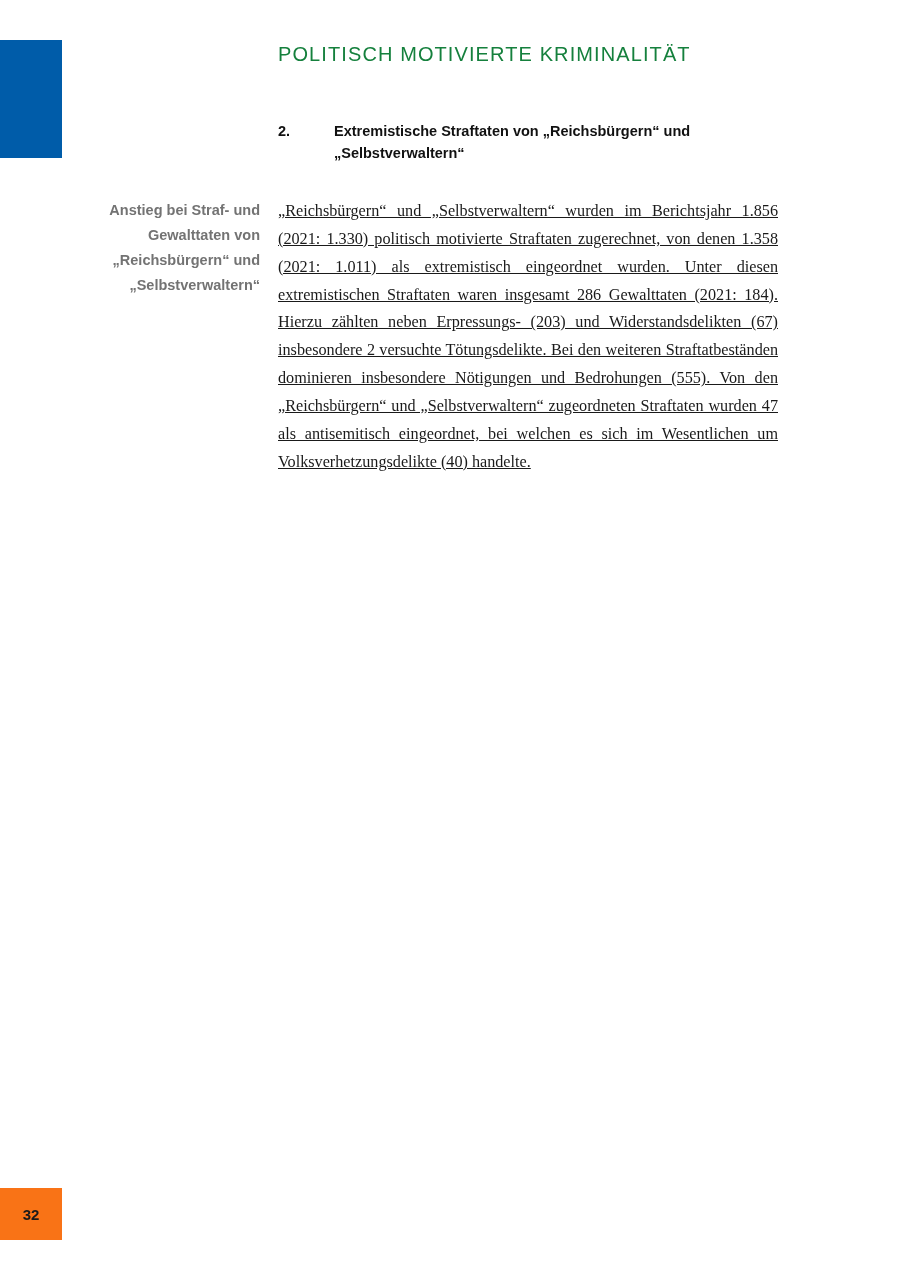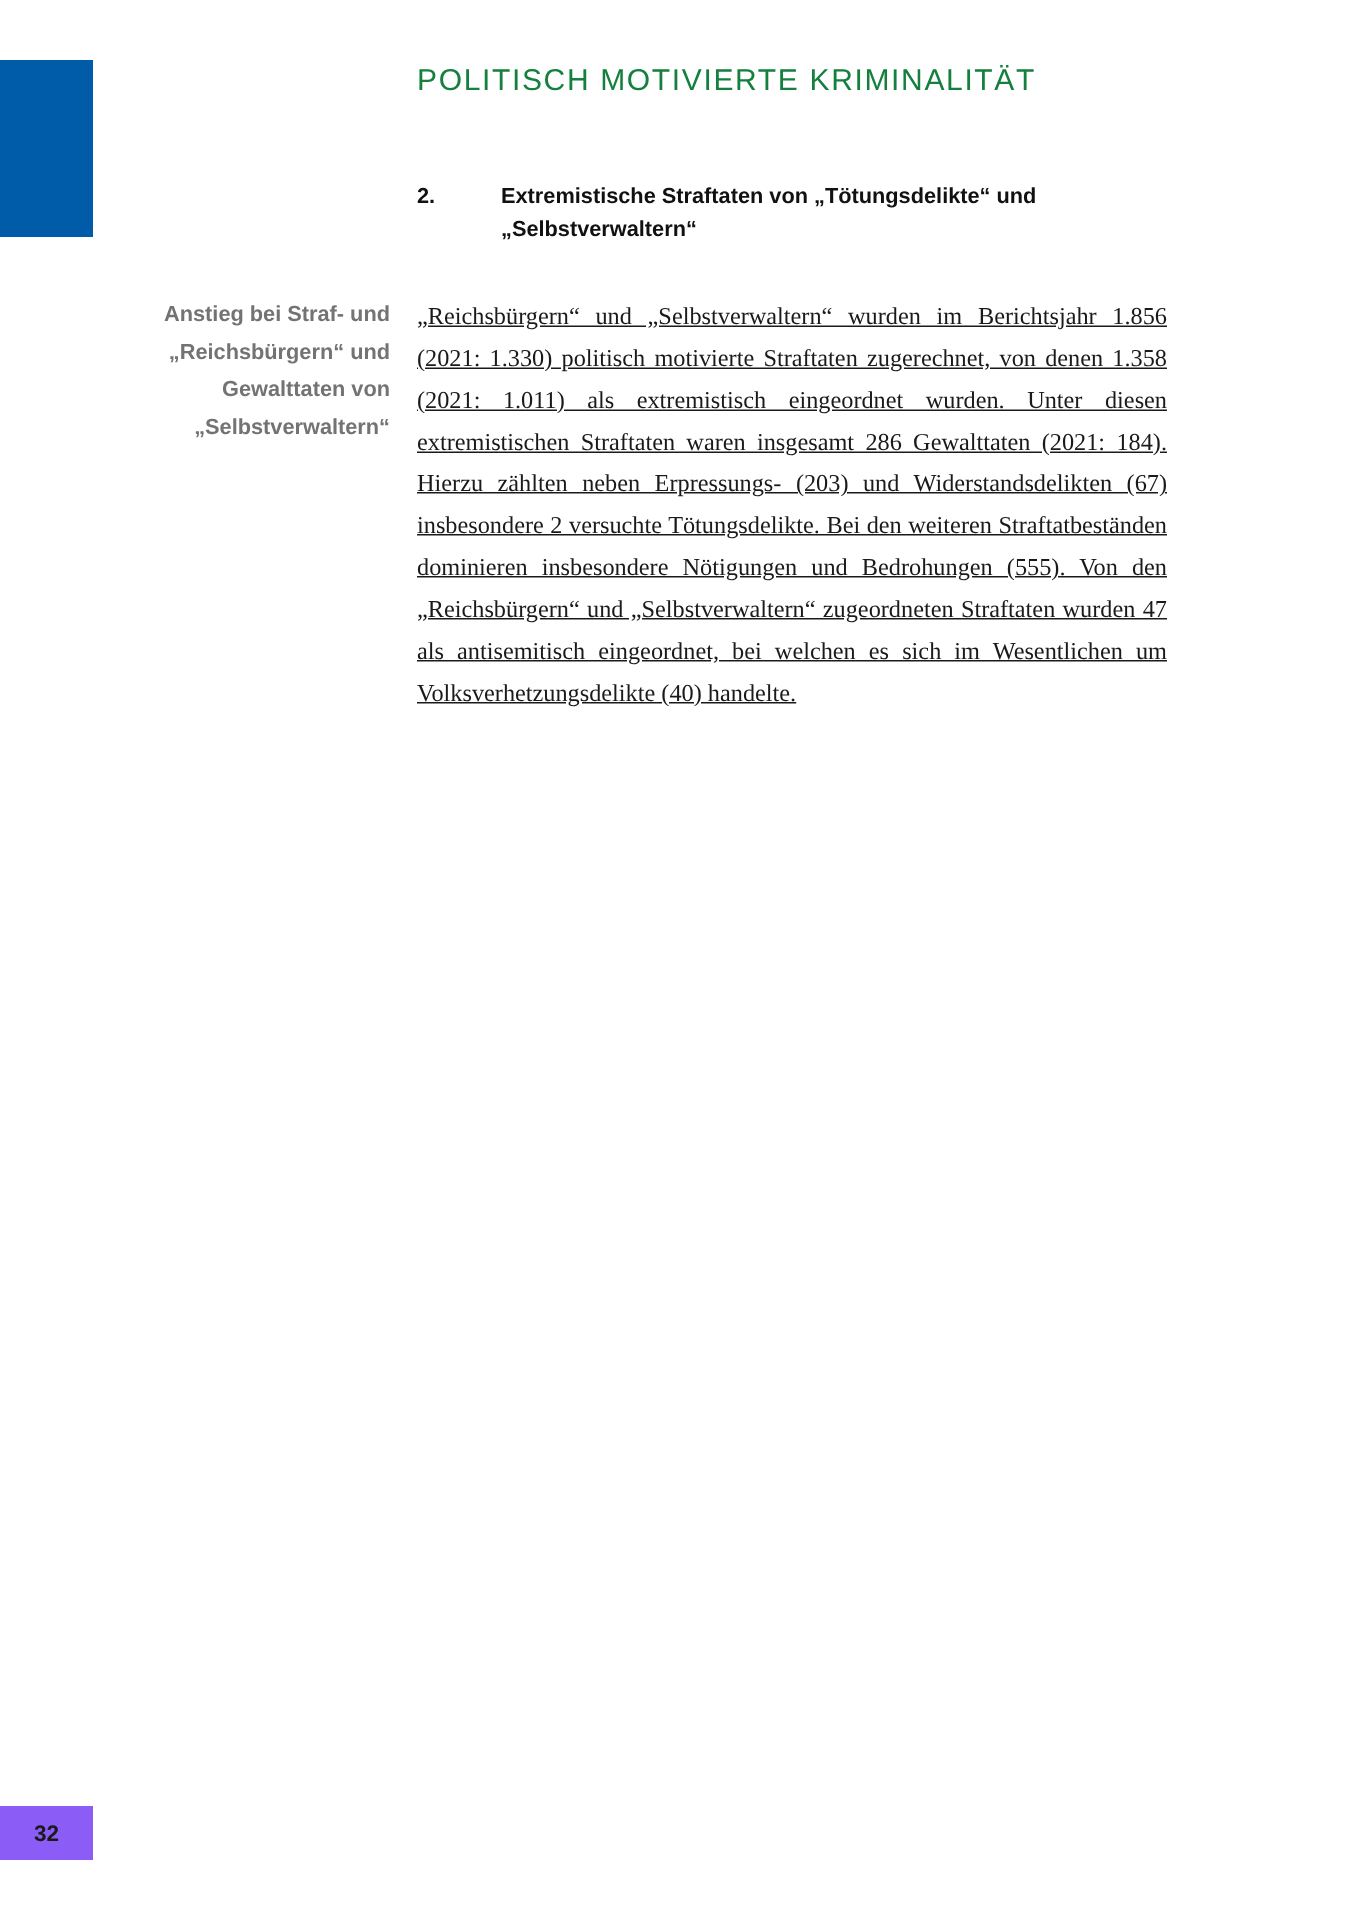--- a/index.html
+++ b/index.html
@@ -103,49 +103,49 @@
   .body-col p:last-child {
     margin-bottom: 0;
   }
 
   
   .page-number {
     position: absolute;
     left: 0;
     bottom: 36px;
     width: 62px;
-    height: 36px;
-    background: #8b5cf6;
+    height: 52px;
+    background: #f97316;
     display: flex;
     align-items: center;
     justify-content: center;
     font-family: "Liberation Sans", sans-serif;
     font-weight: bold;
     font-size: 15px;
     color: #1a1a1a;
   }
 </style>
 </head>
 <body>
 
 <div class="page">
 
   <div class="corner-block"></div>
 
   <div class="running-head">POLITISCH MOTIVIERTE KRIMINALITÄT</div>
 
   <div class="section-head">
-    <span class="num">2.</span><span class="heading-text">Extremistische Straftaten von „Tötungsdelikte“ und</span>
+    <span class="num">2.</span><span class="heading-text">Extremistische Straftaten von „Reichsbürgern“ und</span>
     <span class="heading-line2">„Selbstverwaltern“</span>
   </div>
 
   <div class="margin-note">
     <div>Anstieg bei Straf- und</div>
+    <div>Gewalttaten von</div>
     <div>„Reichsbürgern“ und</div>
-    <div>Gewalttaten von</div>
     <div>„Selbstverwaltern“</div>
   </div>
 
   <div class="body-col">
     <p>„Reichsbürgern“ und „Selbstverwaltern“ wurden im Berichtsjahr 1.856 (2021: 1.330) politisch motivierte Straftaten zugerechnet, von denen 1.358 (2021: 1.011) als extremistisch eingeordnet wurden. Unter diesen extremistischen Straftaten waren insgesamt 286 Gewalttaten (2021: 184). Hierzu zählten neben Erpressungs- (203) und Widerstandsdelikten (67) insbesondere 2 versuchte Tötungsdelikte. Bei den weiteren Straftatbeständen dominieren insbesondere Nötigungen und Bedrohungen (555). Von den „Reichsbürgern“ und „Selbstverwaltern“ zugeordneten Straftaten wurden 47 als antisemitisch eingeordnet, bei welchen es sich im Wesentlichen um Volksverhetzungsdelikte (40) handelte.</p>
   </div>
 
   <div class="page-number">32</div>
 
 </div>

